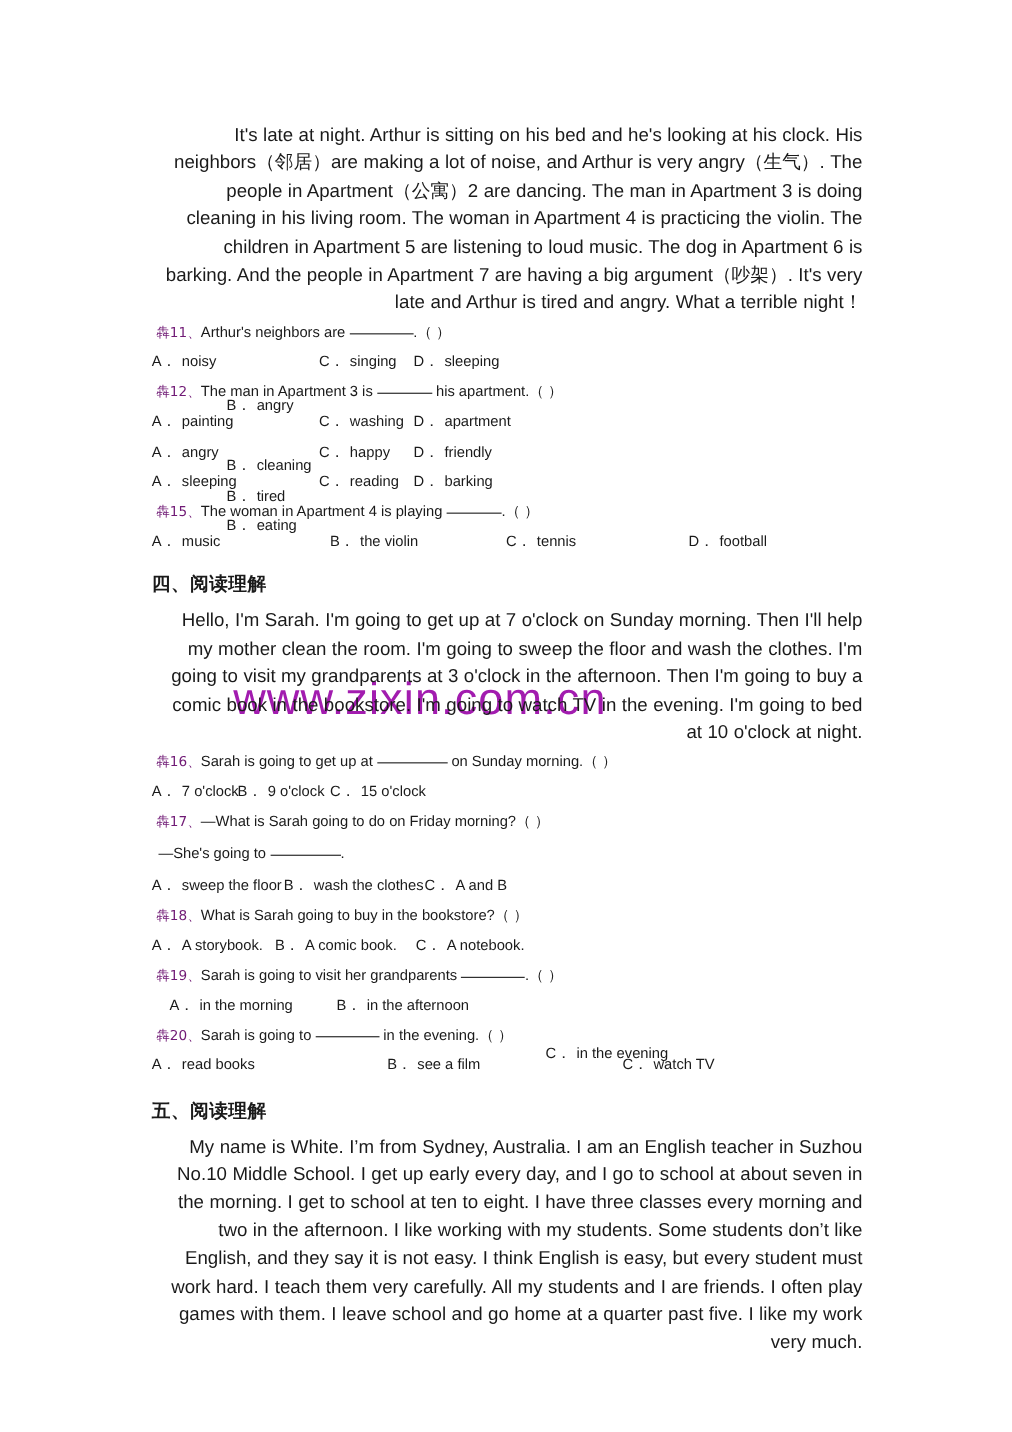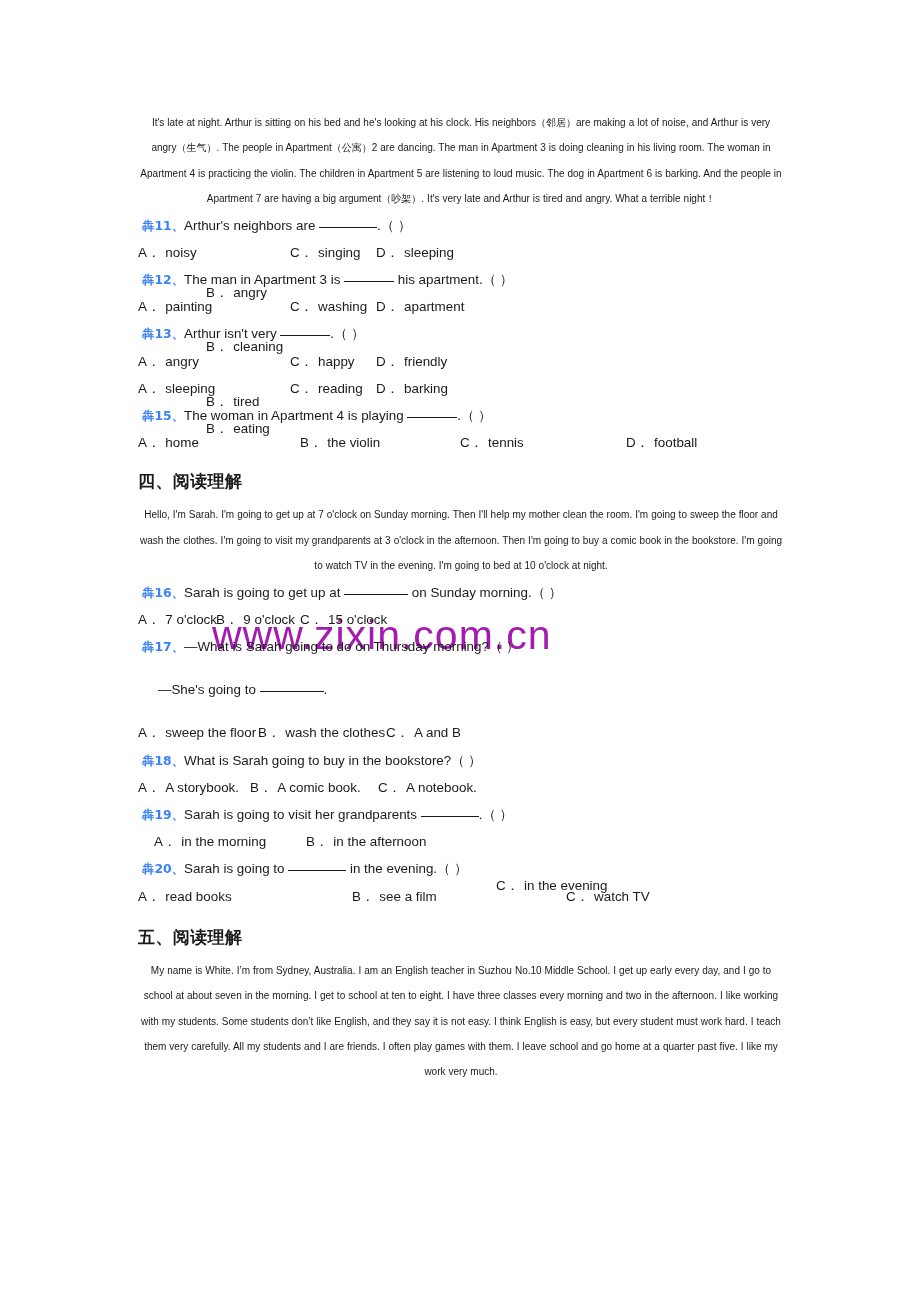--- a/index.html
+++ b/index.html
@@ -43,23 +43,23 @@
   .content {
     position: absolute;
     left: 138px;
     top: 110px;
     width: 646px;
     z-index: 2;
   }
 
   
   .passage {
-    font-size: 10px;
+    font-size: 17px;
     line-height: 25.4px;
-    text-align: center;
+    text-align: right;
     margin: 0;
     word-spacing: 0.2px;
   }
   .passage.first-block { margin-bottom: 0; }
 
   
   .section-heading {
     font-size: 17px;
     font-weight: bold;
     line-height: 24px;
@@ -72,22 +72,21 @@
   .q-stem {
     font-size: 13.4px;
     line-height: 27.2px;
     margin: 0;
     padding-left: 4px;
     white-space: nowrap;
   }
   .q-marker {
     font-family: "DejaVu Sans", sans-serif;
     font-size: 12.4px;
-    color: #3b82f6;
-    font-weight: bold;
+    color: #701a75;
   }
   .blank {
     display: inline-block;
     border-bottom: 1.2px solid #1a1a1a;
     vertical-align: 2px;
   }
   .blank.w-short { width: 50px; }
   .blank.w-med   { width: 58px; }
   .blank.w-long  { width: 64px; }
 
@@ -134,21 +133,21 @@
   .cols-abc-wide .c1 { left: 214px; }
   .cols-abc-wide .c2 { left: 428px; }
 
   .cols-abc-19 .c0 { left: 16px;   }
   .cols-abc-19 .c1 { left: 168px; }
   .cols-abc-19 .c2 { left: 358px; margin-top: 44px; }
 
   .dash-line {
     font-size: 13.4px;
     line-height: 27.2px;
-    margin: 16px;
+    margin: 2px;
     padding-left: 4px;
     white-space: nowrap;
   }
 </style>
 </head>
 <body>
 
 <div id="page">
 
   <div class="watermark">www.zixin.com.cn</div>
@@ -166,55 +165,54 @@
     </div>
 
     <p class="q-stem"><span class="q-marker">犇12、</span><span>The man in Apartment 3 is </span><span class="blank w-short"></span><span> his apartment.（ ）</span></p>
     <div class="opt-row cols-abcd">
       <span class="opt c0"><span class="opt-label">A．</span><span>painting</span></span>
       <span class="opt c1"><span class="opt-label">B．</span><span>cleaning</span></span>
       <span class="opt c2"><span class="opt-label">C．</span><span>washing</span></span>
       <span class="opt c3"><span class="opt-label">D．</span><span>apartment</span></span>
     </div>
 
-    <p class="q-stem"><span class="q-marker">犇13、</span><span>Arthur isn't very </span><span class="blank w-short"></span><span>.（ ）</span></p>
     <div class="opt-row cols-abcd">
       <span class="opt c0"><span class="opt-label">A．</span><span>angry</span></span>
       <span class="opt c1"><span class="opt-label">B．</span><span>tired</span></span>
       <span class="opt c2"><span class="opt-label">C．</span><span>happy</span></span>
       <span class="opt c3"><span class="opt-label">D．</span><span>friendly</span></span>
     </div>
 
     <div class="opt-row cols-abcd">
       <span class="opt c0"><span class="opt-label">A．</span><span>sleeping</span></span>
       <span class="opt c1"><span class="opt-label">B．</span><span>eating</span></span>
       <span class="opt c2"><span class="opt-label">C．</span><span>reading</span></span>
       <span class="opt c3"><span class="opt-label">D．</span><span>barking</span></span>
     </div>
 
     <p class="q-stem"><span class="q-marker">犇15、</span><span>The woman in Apartment 4 is playing </span><span class="blank w-short"></span><span>.（ ）</span></p>
     <div class="opt-row cols-wide4">
-      <span class="opt c0"><span class="opt-label">A．</span><span>home</span></span>
+      <span class="opt c0"><span class="opt-label">A．</span><span>music</span></span>
       <span class="opt c1"><span class="opt-label">B．</span><span>the violin</span></span>
       <span class="opt c2"><span class="opt-label">C．</span><span>tennis</span></span>
       <span class="opt c3"><span class="opt-label">D．</span><span>football</span></span>
     </div>
 
     <h2 class="section-heading">四、阅读理解</h2>
 
     <p class="passage">Hello, I'm Sarah. I'm going to get up at 7 o'clock on Sunday morning. Then I'll help my mother clean the room. I'm going to sweep the floor and wash the clothes. I'm going to visit my grandparents at 3 o'clock in the afternoon. Then I'm going to buy a comic book in the bookstore. I'm going to watch TV in the evening. I'm going to bed at 10 o'clock at night.</p>
 
     <p class="q-stem"><span class="q-marker">犇16、</span><span>Sarah is going to get up at </span><span class="blank w-long"></span><span> on Sunday morning.（ ）</span></p>
     <div class="opt-row cols-abc">
       <span class="opt c0"><span class="opt-label">A．</span><span>7 o'clock</span></span>
       <span class="opt c1"><span class="opt-label">B．</span><span>9 o'clock</span></span>
       <span class="opt c2"><span class="opt-label">C．</span><span>15 o'clock</span></span>
     </div>
 
-    <p class="q-stem"><span class="q-marker">犇17、</span><span>—What is Sarah going to do on Thursday morning?（ ）</span></p>
+    <p class="q-stem"><span class="q-marker">犇17、</span><span>—What is Sarah going to do on Friday morning?（ ）</span></p>
     <p class="dash-line"><span>—She's going to </span><span class="blank w-long"></span><span>.</span></p>
     <div class="opt-row cols-abc-m">
       <span class="opt c0"><span class="opt-label">A．</span><span>sweep the floor</span></span>
       <span class="opt c1"><span class="opt-label">B．</span><span>wash the clothes</span></span>
       <span class="opt c2"><span class="opt-label">C．</span><span>A and B</span></span>
     </div>
 
     <p class="q-stem"><span class="q-marker">犇18、</span><span>What is Sarah going to buy in the bookstore?（ ）</span></p>
     <div class="opt-row cols-abc-tight">
       <span class="opt c0"><span class="opt-label">A．</span><span>A storybook.</span></span>

